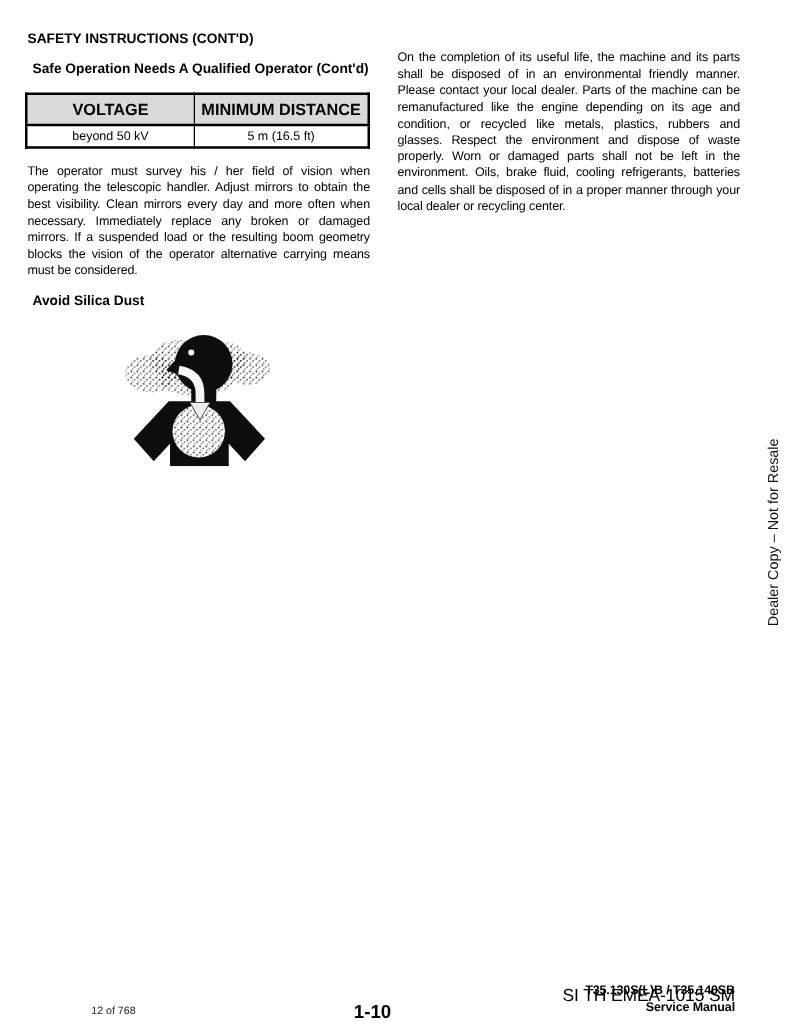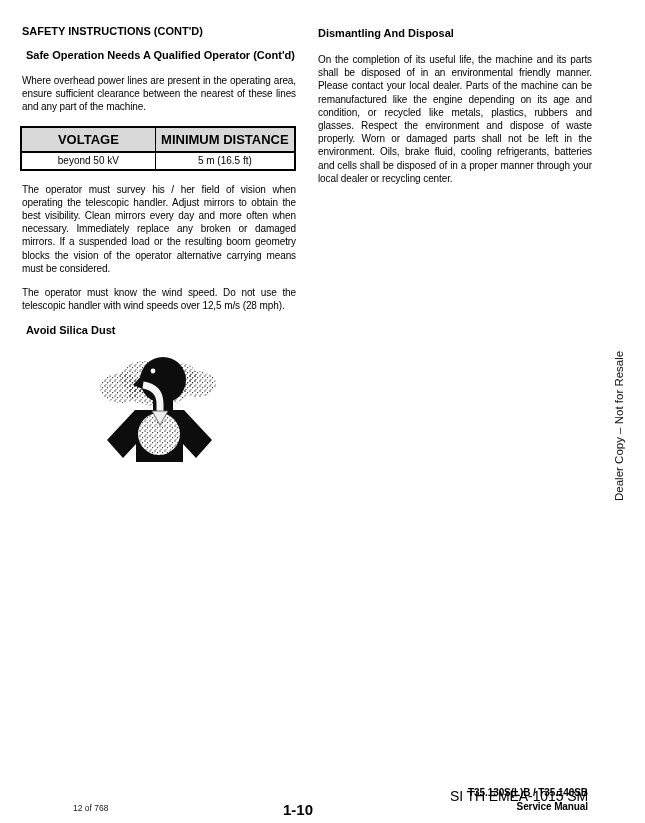--- a/index.html
+++ b/index.html
@@ -74,40 +74,38 @@
 </head>
 <body>
 
 <div class="page">
 
   <div class="col col-left">
     <h1 class="section-title">SAFETY INSTRUCTIONS (CONT'D)</h1>
 
     <h2 class="subsection-title">Safe Operation Needs A Qualified Operator (Cont'd)</h2>
 
-    <p class="para">Where overhead power lines are present in the operating area, ensure sufficient clearance between the nearest of these lines and any part of the machine.</p>
 
     <table class="voltage-table">
       <thead>
         <tr>
           <th style="width:49%">VOLTAGE</th>
           <th>MINIMUM DISTANCE</th>
         </tr>
       </thead>
       <tbody>
         <tr>
           <td>beyond 50 kV</td>
           <td>5 m (16.5 ft)</td>
         </tr>
       </tbody>
     </table>
 
     <p class="para">The operator must survey his / her field of vision when operating the telescopic handler. Adjust mirrors to obtain the best visibility. Clean mirrors every day and more often when necessary. Immediately replace any broken or damaged mirrors. If a suspended load or the resulting boom geometry blocks the vision of the operator alternative carrying means must be considered.</p>
 
-    <p class="para" style="margin-top:11px">The operator must know the wind speed. Do not use the telescopic handler with wind speeds over 12,5 m/s (28 mph).</p>
 
     <h2 class="subsection-title" style="margin-top:12px">Avoid Silica Dust</h2>
 
     <div class="figure-wrap">
       <svg width="120" height="112" viewBox="0 0 120 112">
         <defs>
           <pattern id="stip" width="5" height="5" patternUnits="userSpaceOnUse">
             <circle cx="1" cy="1" r="0.7" fill="#1a1a1a"></circle>
             <circle cx="3.6" cy="2.7" r="0.6" fill="#1a1a1a"></circle>
             <circle cx="2" cy="4.2" r="0.5" fill="#1a1a1a"></circle>
@@ -134,21 +132,20 @@
         <circle cx="60" cy="84" r="21" fill="url(#stip)"></circle>
 
         <path d="M44 35 C57 37 61 45 61 54 L61 62" stroke="#f5f5f5" stroke-width="7" fill="none"></path>
         <polygon points="53,61 69,61 61,75" fill="#ededed" stroke="#555" stroke-width="0.8"></polygon>
       </svg>
     </div>
 
   </div>
 
   <div class="col col-right" style="top:27px">
-    <h1 class="section-title">Dismantling And Disposal</h1>
 
     <p class="para" style="margin-top:13px">On the completion of its useful life, the machine and its parts shall be disposed of in an environmental friendly manner. Please contact your local dealer. Parts of the machine can be remanufactured like the engine depending on its age and condition, or recycled like metals, plastics, rubbers and glasses. Respect the environment and dispose of waste properly. Worn or damaged parts shall not be left in the environment. Oils, brake fluid, cooling refrigerants, batteries and cells shall be disposed of in a proper manner through your local dealer or recycling center.</p>
   </div>
 
   <div class="watermark">Dealer Copy – Not for Resale</div>
 
   <div class="footer-doc-code">SI TH EMEA-1015 SM</div>
 
   <div class="footer-model-block">
     <div>T35.130S(L)B / T35.140SB</div>

